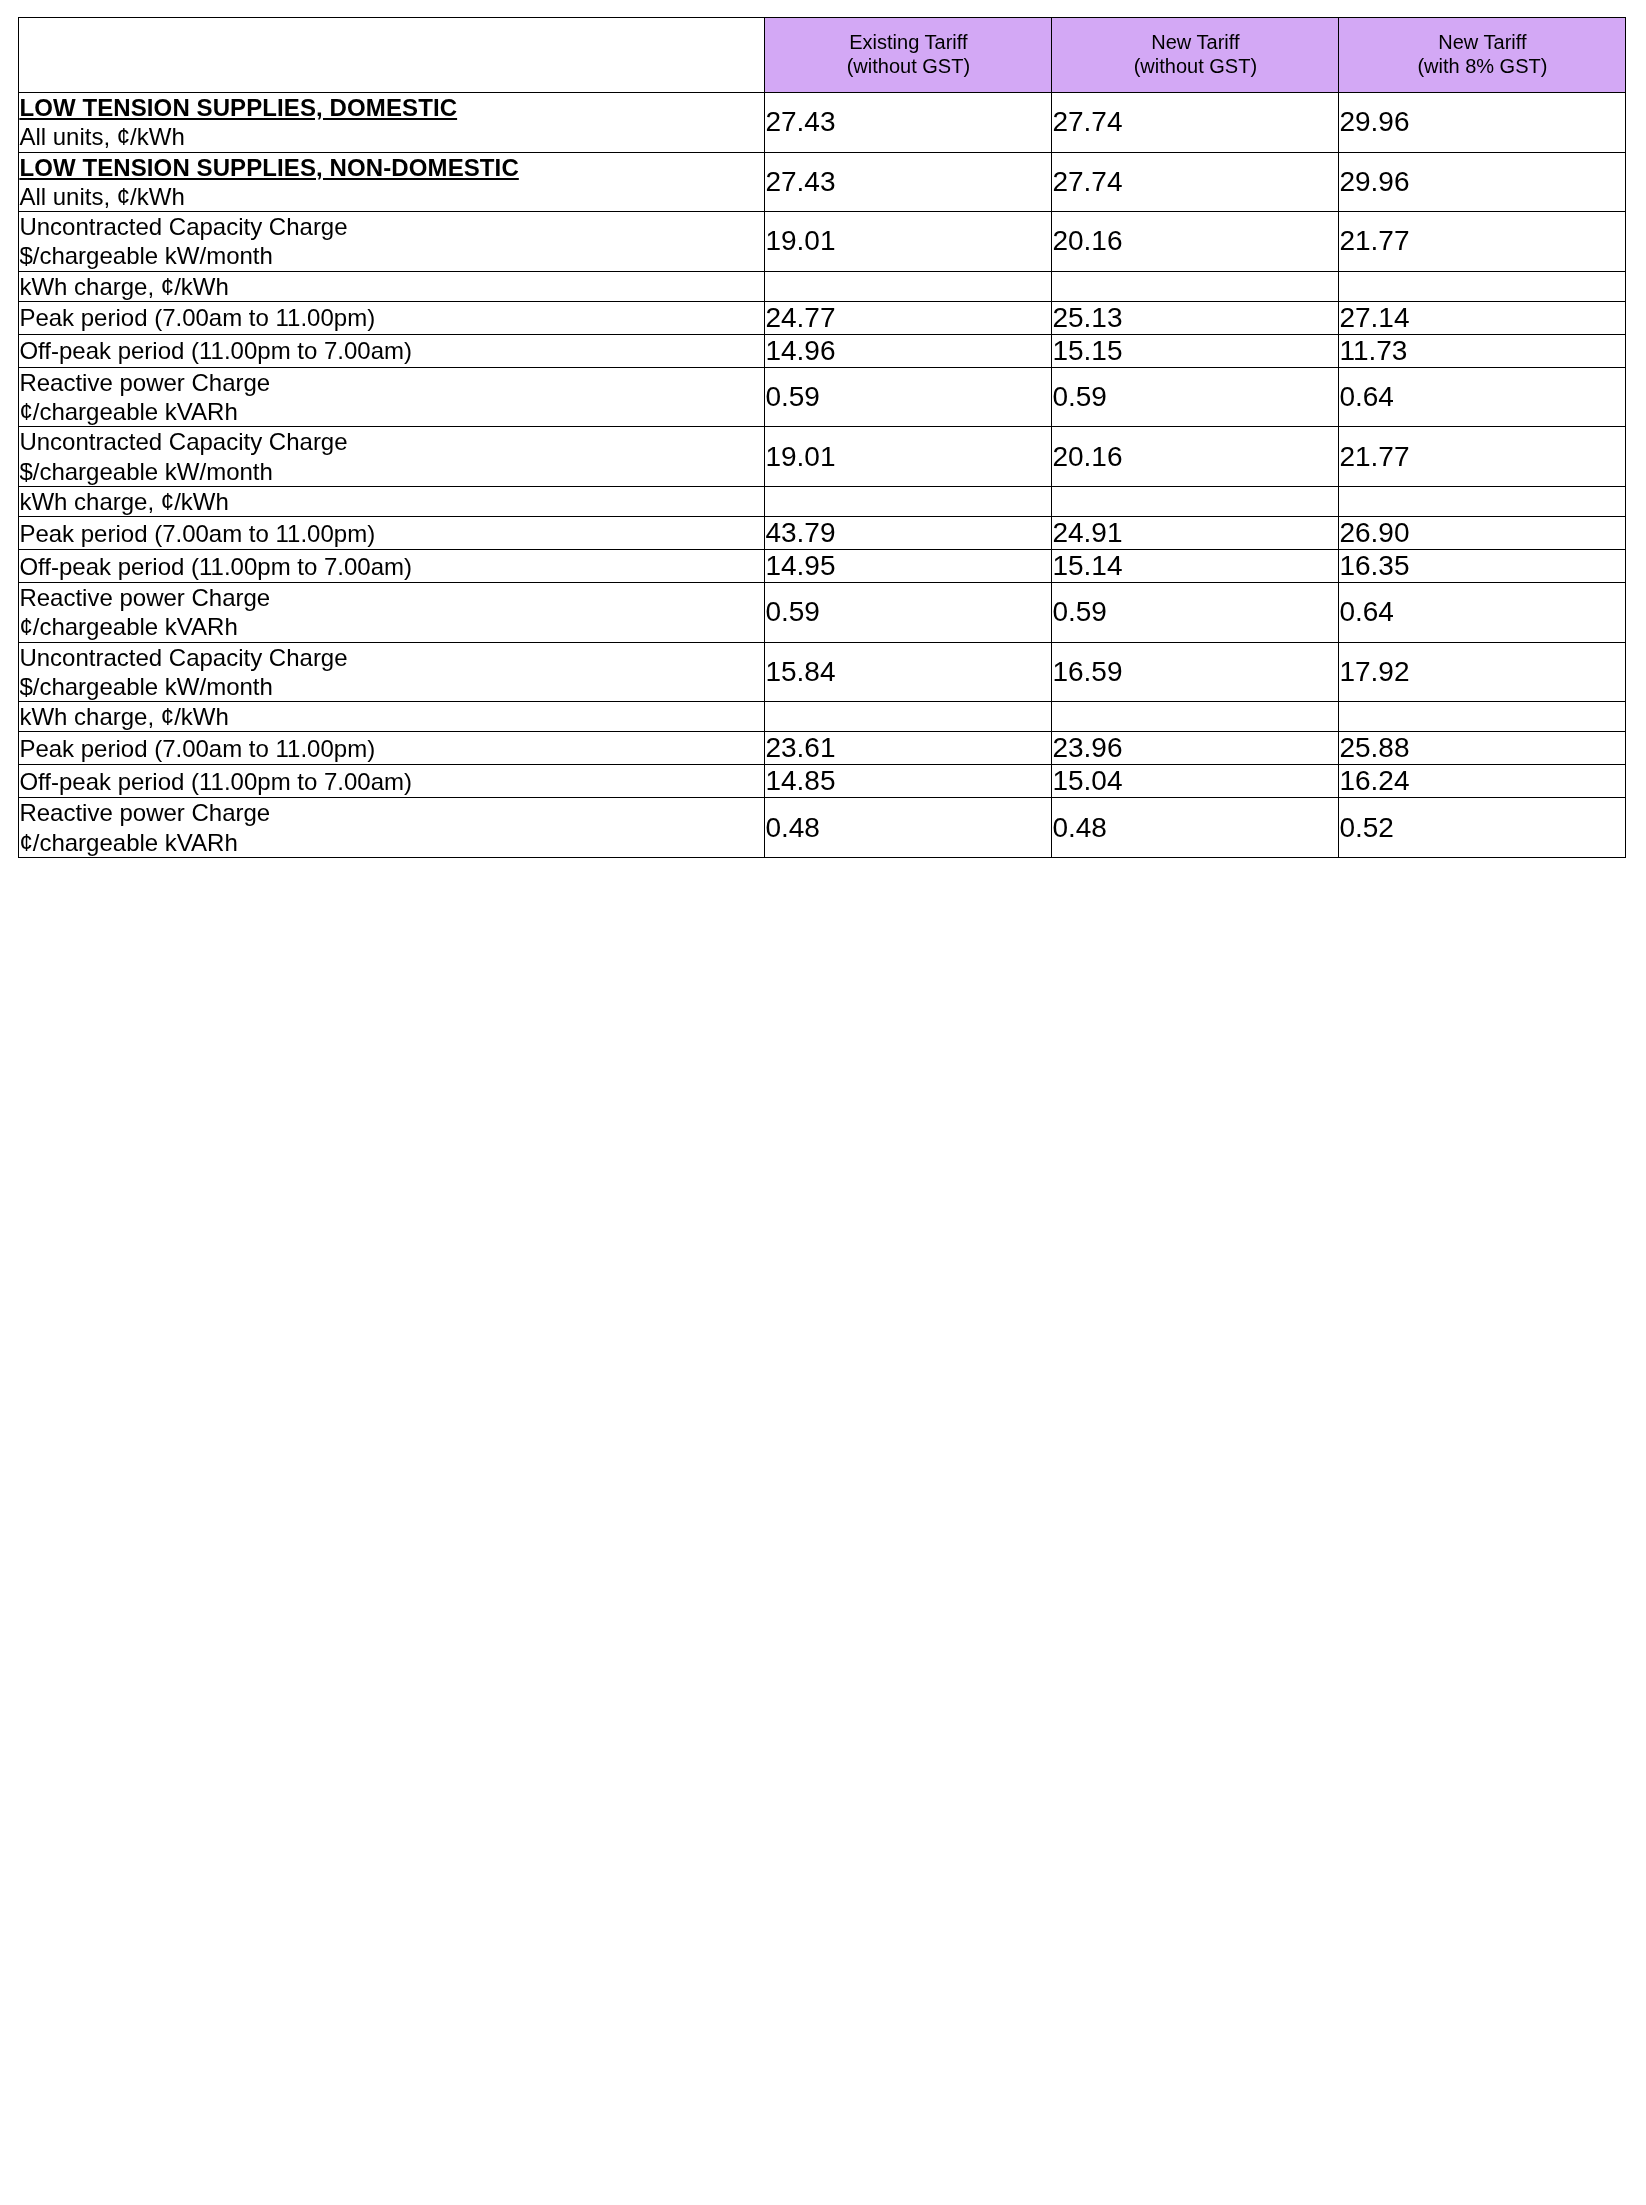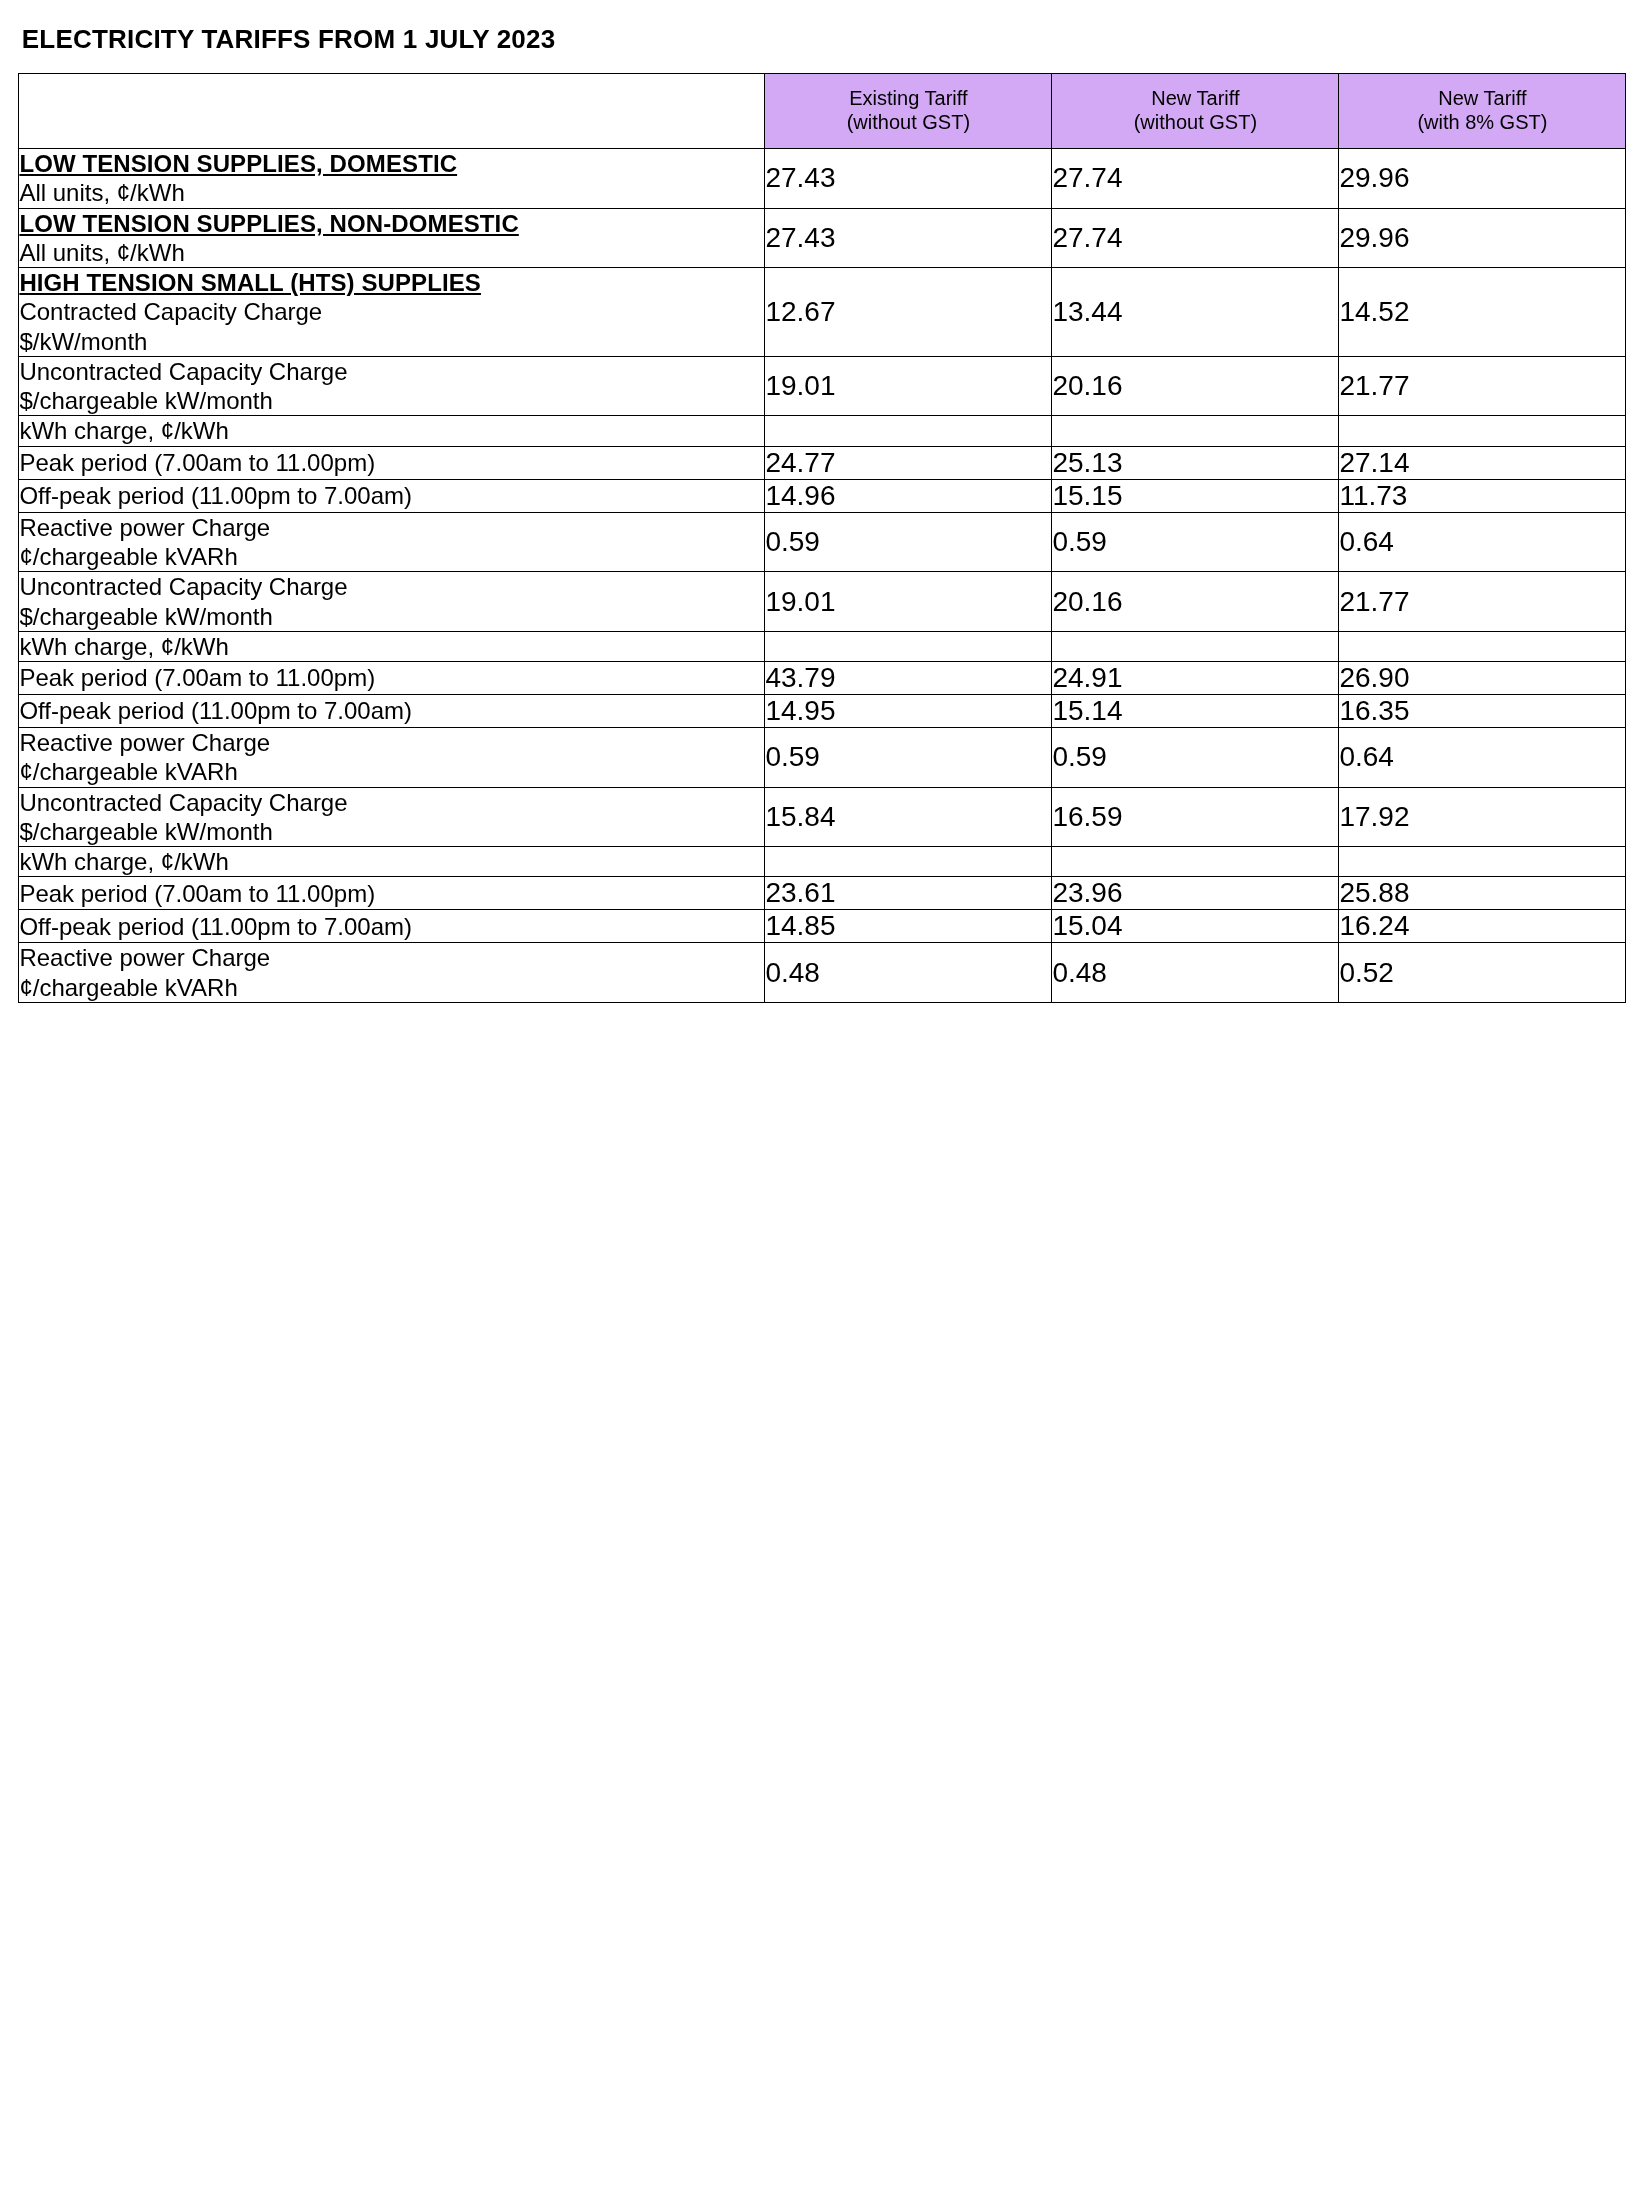--- a/index.html
+++ b/index.html
@@ -74,21 +74,20 @@
   td.nb-tb { border-top: none; border-bottom: none; }
 
   .cell-pad-lg { padding-top: 17px; padding-bottom: 17px; }
   .cell-pad-sm { padding-top: 7.5px; padding-bottom: 7.5px; }
 </style>
 </head>
 <body>
 
 <div class="page">
 
-  <div class="doc-title">ELECTRICITY TARIFFS FROM 1 JULY 2023</div>
 
   <table class="tariff">
     <colgroup>
       <col class="c-label">
       <col class="c-val">
       <col class="c-val">
       <col class="c-val">
     </colgroup>
     <thead>
       <tr>
@@ -122,30 +121,20 @@
       <tr class="grp-top">
         <td class="label cell-pad-lg">
           <span class="strong">LOW TENSION SUPPLIES, NON-DOMESTIC</span>
           <span class="sub">All units, ¢/kWh</span>
         </td>
         <td class="val cell-pad-lg">27.43</td>
         <td class="val cell-pad-lg">27.74</td>
         <td class="val cell-pad-lg">29.96</td>
       </tr>
 
-      <tr class="grp-top">
-        <td class="label nb-b">
-          <span class="strong">HIGH TENSION SMALL (HTS) SUPPLIES</span>
-          <span class="sub">Contracted Capacity Charge</span>
-          <span class="sub">$/kW/month</span>
-        </td>
-        <td class="val nb-b">12.67</td>
-        <td class="val nb-b">13.44</td>
-        <td class="val nb-b">14.52</td>
-      </tr>
       <tr>
         <td class="label nb-tb">
           <span class="sub">Uncontracted Capacity Charge</span>
           <span class="sub">$/chargeable kW/month</span>
         </td>
         <td class="val nb-tb">19.01</td>
         <td class="val nb-tb">20.16</td>
         <td class="val nb-tb">21.77</td>
       </tr>
       <tr>

